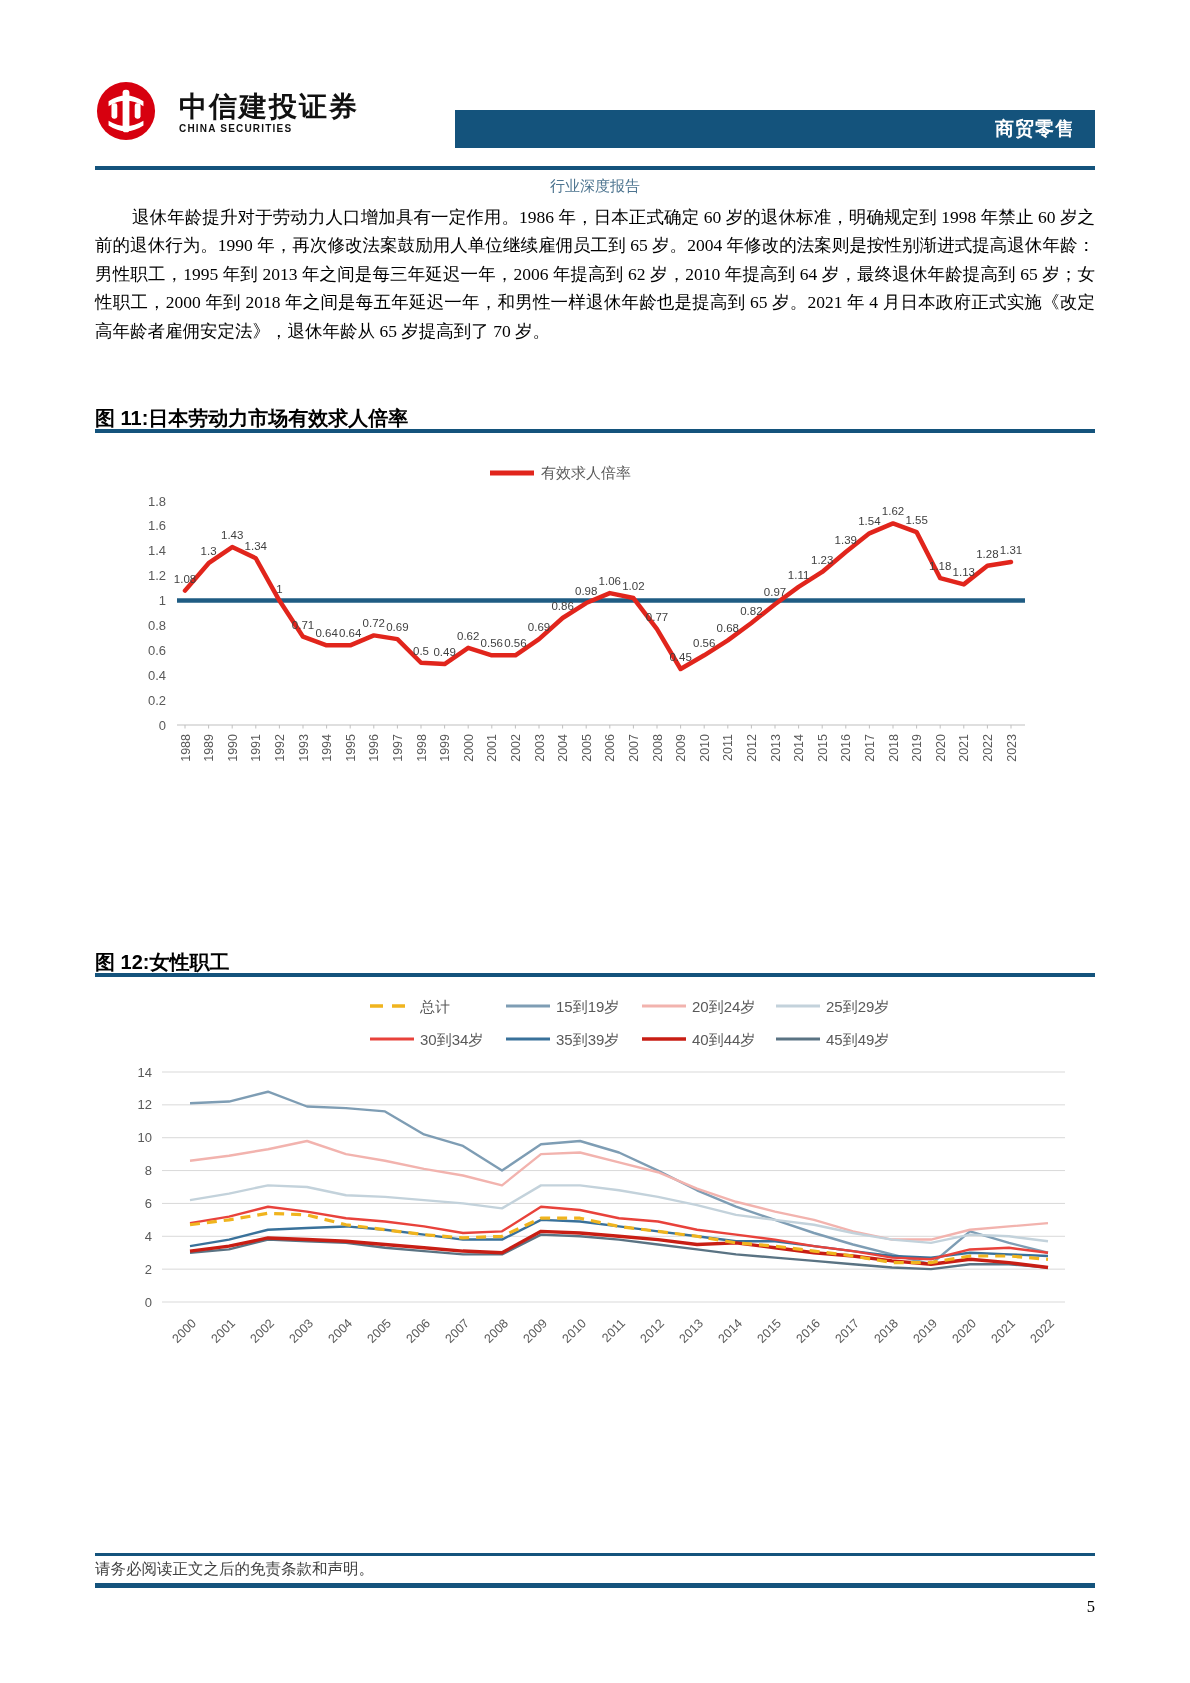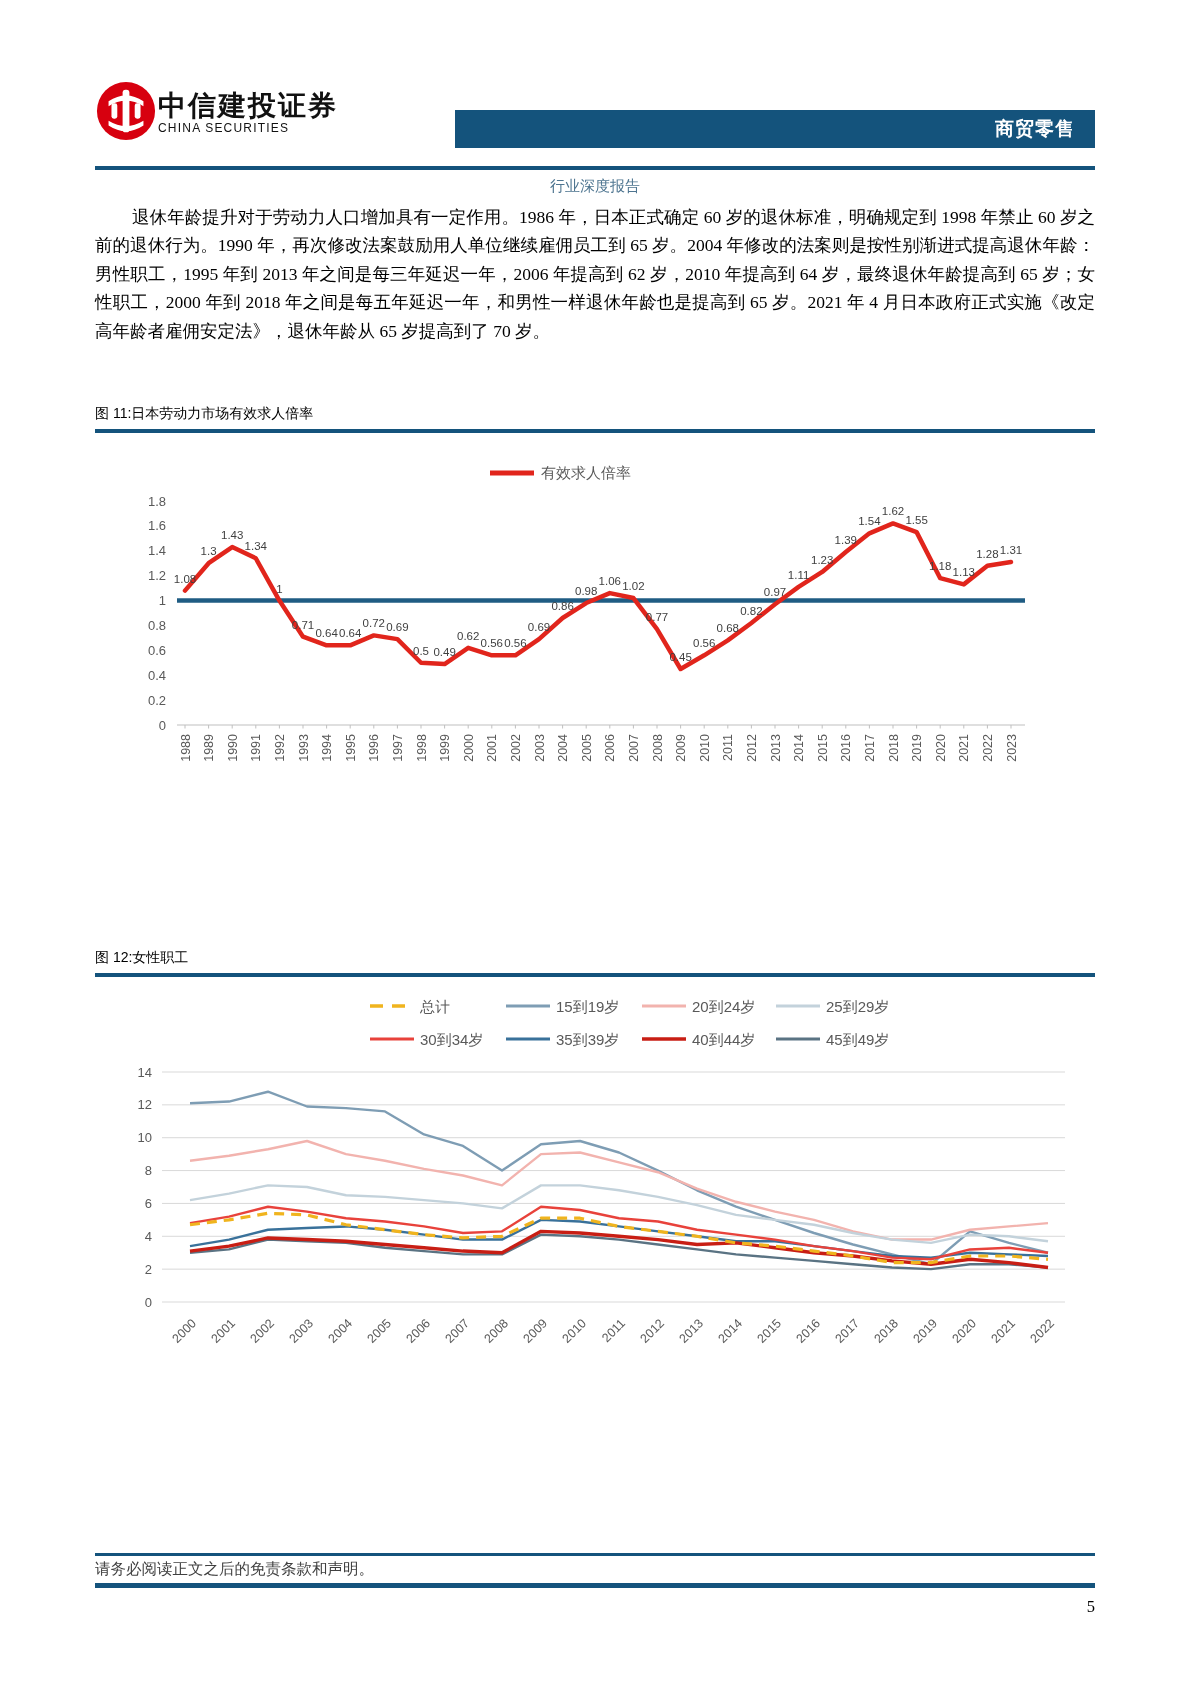--- a/index.html
+++ b/index.html
@@ -1,33 +1,33 @@
 <!DOCTYPE html>
 <html><head>
 <meta charset="utf-8">
 <style>
   *{margin:0;padding:0;box-sizing:border-box}
   html,body{background:#ffffff;font-family:"Liberation Sans",sans-serif}
   .page{position:relative;width:1190px;height:1683px;background:#fff;overflow:hidden}
   .abs{position:absolute}
   .navy{background:#14537C}
   
-  .logo-wrap{left:95px;top:80px;display:flex;align-items:center;gap:1px}
+  .logo-wrap{left:95px;top:80px;display:flex;align-items:center;gap:22px}
   .logo-cn{font-size:28px;font-weight:700;color:#111;letter-spacing:2px;line-height:1.1}
-  .logo-en{font-size:12px;font-weight:400;color:#111;letter-spacing:1.2px}
+  .logo-en{font-size:10px;font-weight:700;color:#111;letter-spacing:1.2px}
   .sector-bar{left:455px;top:110px;width:640px;height:38px;color:#fff;font-size:19px;
               font-weight:700;text-align:right;line-height:38px;padding-right:20px;letter-spacing:1px}
   .header-rule{left:95px;top:166px;width:1000px;height:4px}
   .report-type{left:95px;top:177px;width:1000px;text-align:center;font-size:15px;color:#4E7590}
   
   .para{left:95px;top:203px;width:1000px;font-family:"Liberation Serif",serif;font-size:17.5px;
         line-height:28.4px;text-align:justify;text-indent:37px;color:#000}
   .para b{font-family:"Liberation Sans",sans-serif;font-weight:400}
   
-  .fig-title{left:95px;width:1000px;font-size:14px;font-weight:400;color:#000}
+  .fig-title{left:95px;width:1000px;font-size:20px;font-weight:700;color:#000}
   .fig-rule{left:95px;width:1000px;height:3.5px}
   .fig-note{left:110px;width:975px;font-family:"Liberation Serif",serif;font-style:italic;
             font-size:15px;line-height:30px;color:#1a1a1a}
   .chart-box{left:120px;width:950px}
   
   .foot-rule-thin{left:95px;top:1553px;width:1000px;height:2.5px}
   .foot-text{left:95px;top:1559px;width:1000px;font-family:"Liberation Serif",serif;font-size:15.5px;color:#404040}
   .foot-rule-thick{left:95px;top:1583px;width:1000px;height:5px}
   .page-num{left:95px;top:1597px;width:1000px;text-align:right;font-family:"Liberation Serif",serif;font-size:16.5px;color:#000}
 </style>

